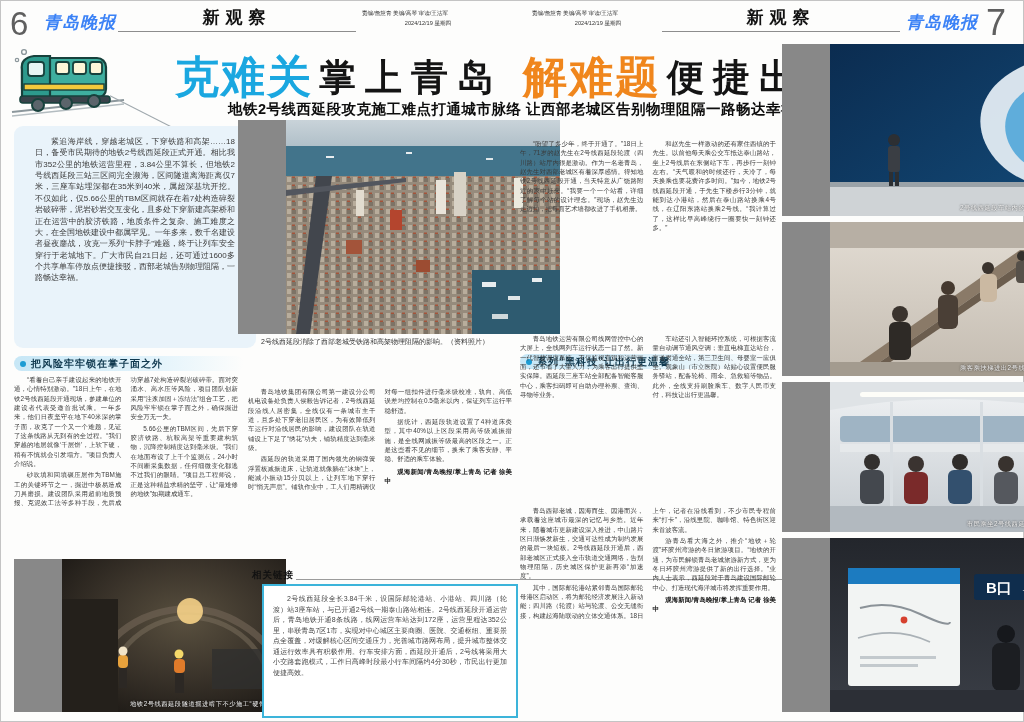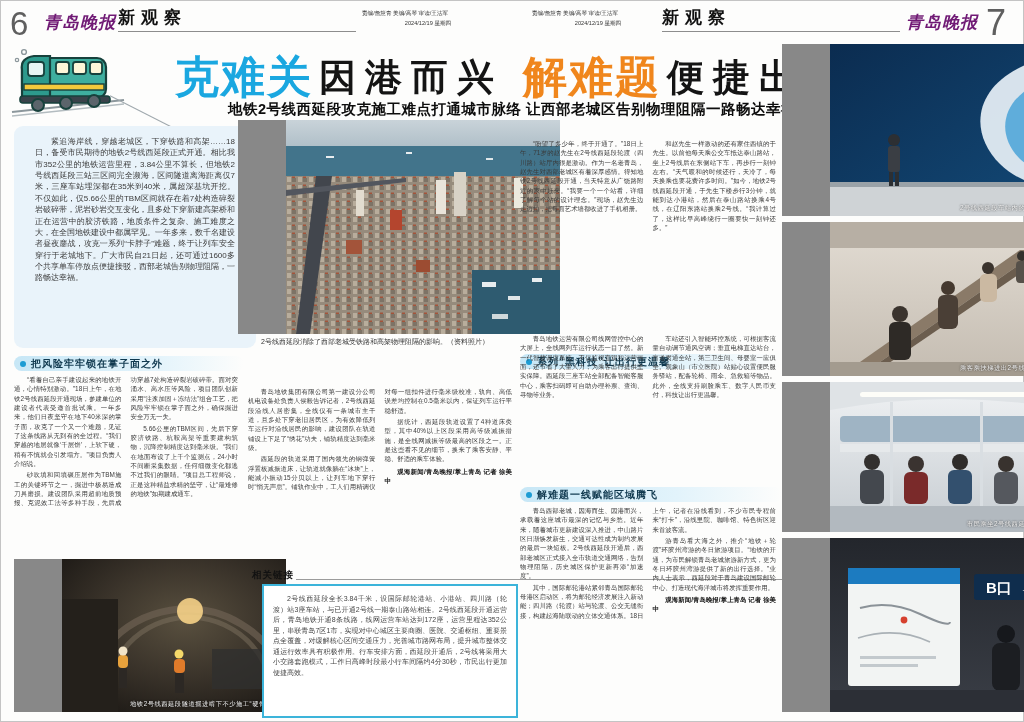--- a/index.html
+++ b/index.html
@@ -4,22 +4,22 @@
 <style>
   html,body{margin:0;padding:0;background:#d9d9d9;}
   .spread{position:relative;width:1024px;height:722px;margin:0 auto;background:#fdfdfc;
     font-family:"Liberation Sans","DejaVu Sans",sans-serif;color:#222;overflow:hidden;
     box-shadow:0 0 0 1px #c4c4c4 inset;}
   .abs{position:absolute;}
 
   
   .pageno{font-size:33px;color:#5f5f5f;font-weight:400;line-height:1;}
   .masthead{font-family:"DejaVu Serif","Liberation Serif",serif;font-style:italic;font-weight:700;
-    font-size:17px;color:#701a75;letter-spacing:1px;line-height:1.2;}
-  .headrule{border-bottom:1.5px solid #8d8d8d;height:25px;}
+    font-size:17px;color:#3b82f6;letter-spacing:1px;line-height:1.2;}
+  .headrule{text-align:center;border-bottom:1.5px solid #8d8d8d;height:25px;}
   .headrule .sec-title{font-size:17px;font-weight:700;letter-spacing:6px;color:#111;}
   .credits{font-size:5.6px;color:#333;line-height:1.7;width:132px;}
   .credits .date{text-align:center;}
 
   
   .headline{white-space:nowrap;text-align:center;}
   .hl-bold{font-size:44px;font-weight:900;letter-spacing:2px;vertical-align:middle;}
   .hl-callig{font-family:"DejaVu Serif","Liberation Serif",serif;font-size:37px;font-weight:700;
     color:#141414;letter-spacing:9px;padding:0 6px;vertical-align:middle;}
   .subtitle{font-size:14.5px;font-weight:700;color:#0d0d0d;text-align:center;letter-spacing:.5px;}
@@ -95,21 +95,21 @@
       <circle cx="28" cy="65" r="6" fill="#5b646b" stroke="#17413c" stroke-width="2"></circle>
       <circle cx="56" cy="63" r="6" fill="#5b646b" stroke="#17413c" stroke-width="2"></circle>
       <circle cx="84" cy="61" r="6" fill="#5b646b" stroke="#17413c" stroke-width="2"></circle>
       <circle cx="14" cy="12" r="2.4" fill="none" stroke="#8c979c" stroke-width="1.4"></circle>
       <circle cx="7" cy="20" r="1.7" fill="none" stroke="#8c979c" stroke-width="1.2"></circle>
     </svg>
   </div>
   <div class="abs track-line" style="left:106px;top:112px;"></div>
 
   <div class="abs headline" style="left:168px;top:48px;width:696px;">
-    <span class="hl-bold" style="color:#1aa7e0;">克难关</span><span class="hl-callig">因港而兴</span><span class="hl-bold" style="color:#f0861c;margin-left:14px;">解难题</span><span class="hl-callig">便捷出行</span>
+    <span class="hl-bold" style="color:#1aa7e0;">克难关</span><span class="hl-callig">掌上青岛</span><span class="hl-bold" style="color:#f0861c;margin-left:14px;">解难题</span><span class="hl-callig">便捷出行</span>
   </div>
   <div class="abs subtitle" style="left:150px;top:100px;width:724px;">地铁2号线西延段攻克施工难点打通城市脉络  让西部老城区告别物理阻隔一路畅达幸福</div>
 
   <div class="abs lead-box" style="left:14px;top:126px;width:200px;height:202px;">
     <p>紧追海岸线，穿越老城区，下穿铁路和高架……18日，备受市民期待的地铁2号线西延段正式开通。相比我市352公里的地铁运营里程，3.84公里不算长，但地铁2号线西延段三站三区间完全濒海，区间隧道离海距离仅7米，三座车站埋深都在35米到40米，属超深基坑开挖。不仅如此，仅5.66公里的TBM区间就存在着7处构造碎裂岩破碎带，泥岩砂岩交互变化，且多处下穿新建高架桥和正在运营中的胶济铁路，地质条件之复杂、施工难度之大，在全国地铁建设中都属罕见。一年多来，数千名建设者昼夜鏖战，攻克一系列“卡脖子”难题，终于让列车安全穿行于老城地下。广大市民自21日起，还可通过1600多个共享单车停放点便捷接驳，西部老城告别物理阻隔，一路畅达幸福。</p>
   </div>
 
   <div class="abs photo" style="left:238px;top:120px;width:274px;height:214px;">
     <svg viewBox="0 0 274 214" preserveAspectRatio="none">
       <defs>
@@ -202,24 +202,20 @@
 
   <div class="abs sec-bar" style="left:520px;top:332px;width:256px;margin-top:22px;">
     <span class="dot"></span>
     <span class="t">系列“黑科技”让出行更温馨</span>
   </div>
   <div class="abs col2" style="left:520px;top:334px;width:256px;height:146px;">
     <p>青岛地铁运营有限公司线网管控中心的大屏上，全线网列车运行状态一目了然。新一代智慧调度系统，不仅监视直观和运营画面，还节省了大量人力，为乘客出行提供坚实保障。西延段三座车站全部配备智能客服中心，乘客扫码即可自助办理补票、查询、寻物等业务。</p>
     <p>车站还引入智能环控系统，可根据客流量自动调节通风空调；垂直电梯直达站台，盲道贯通全站，第三卫生间、母婴室一应俱全。观象山（市立医院）站贴心设置便民服务驿站，配备轮椅、雨伞、急救箱等物品。此外，全线支持刷脸乘车、数字人民币支付，科技让出行更温馨。</p>
   </div>
 
-  <div class="abs sec-bar" style="left:520px;top:487px;width:256px;">
-    <span class="dot"></span>
-    <span class="t">解难题一线赋能区域腾飞</span>
-  </div>
   <div class="abs col2" style="left:520px;top:506px;width:256px;height:200px;">
     <p>青岛西部老城，因海而生、因港而兴，承载着这座城市最深的记忆与乡愁。近年来，随着城市更新建设深入推进，中山路片区日渐焕发新生，交通可达性成为制约发展的最后一块短板。2号线西延段开通后，西部老城区正式接入全市轨道交通网络，告别物理阻隔，历史城区保护更新再添“加速度”。</p>
     <p>其中，国际邮轮港站紧邻青岛国际邮轮母港区启动区，将为邮轮经济发展注入新动能；四川路（轮渡）站与轮渡、公交无缝衔接，构建起海陆联动的立体交通体系。18日上午，记者在沿线看到，不少市民专程前来“打卡”，沿线里院、咖啡馆、特色街区迎来首波客流。</p>
     <p>游青岛看大海之外，推介“地铁＋轮渡”环胶州湾游的冬日旅游项目。“地铁的开通，为市民解锁青岛老城旅游新方式，更为冬日环胶州湾游提供了新的出行选择。”业内人士表示，西延段对于青岛建设国际邮轮中心、打造现代海洋城市将发挥重要作用。</p>
     <p class="byline">观海新闻/青岛晚报/掌上青岛  记者  徐美中</p>
   </div>
 
   <div class="abs photo" style="left:782px;top:44px;width:240px;height:172px;">
     <svg viewBox="0 0 240 172" preserveAspectRatio="none">
       <defs>

